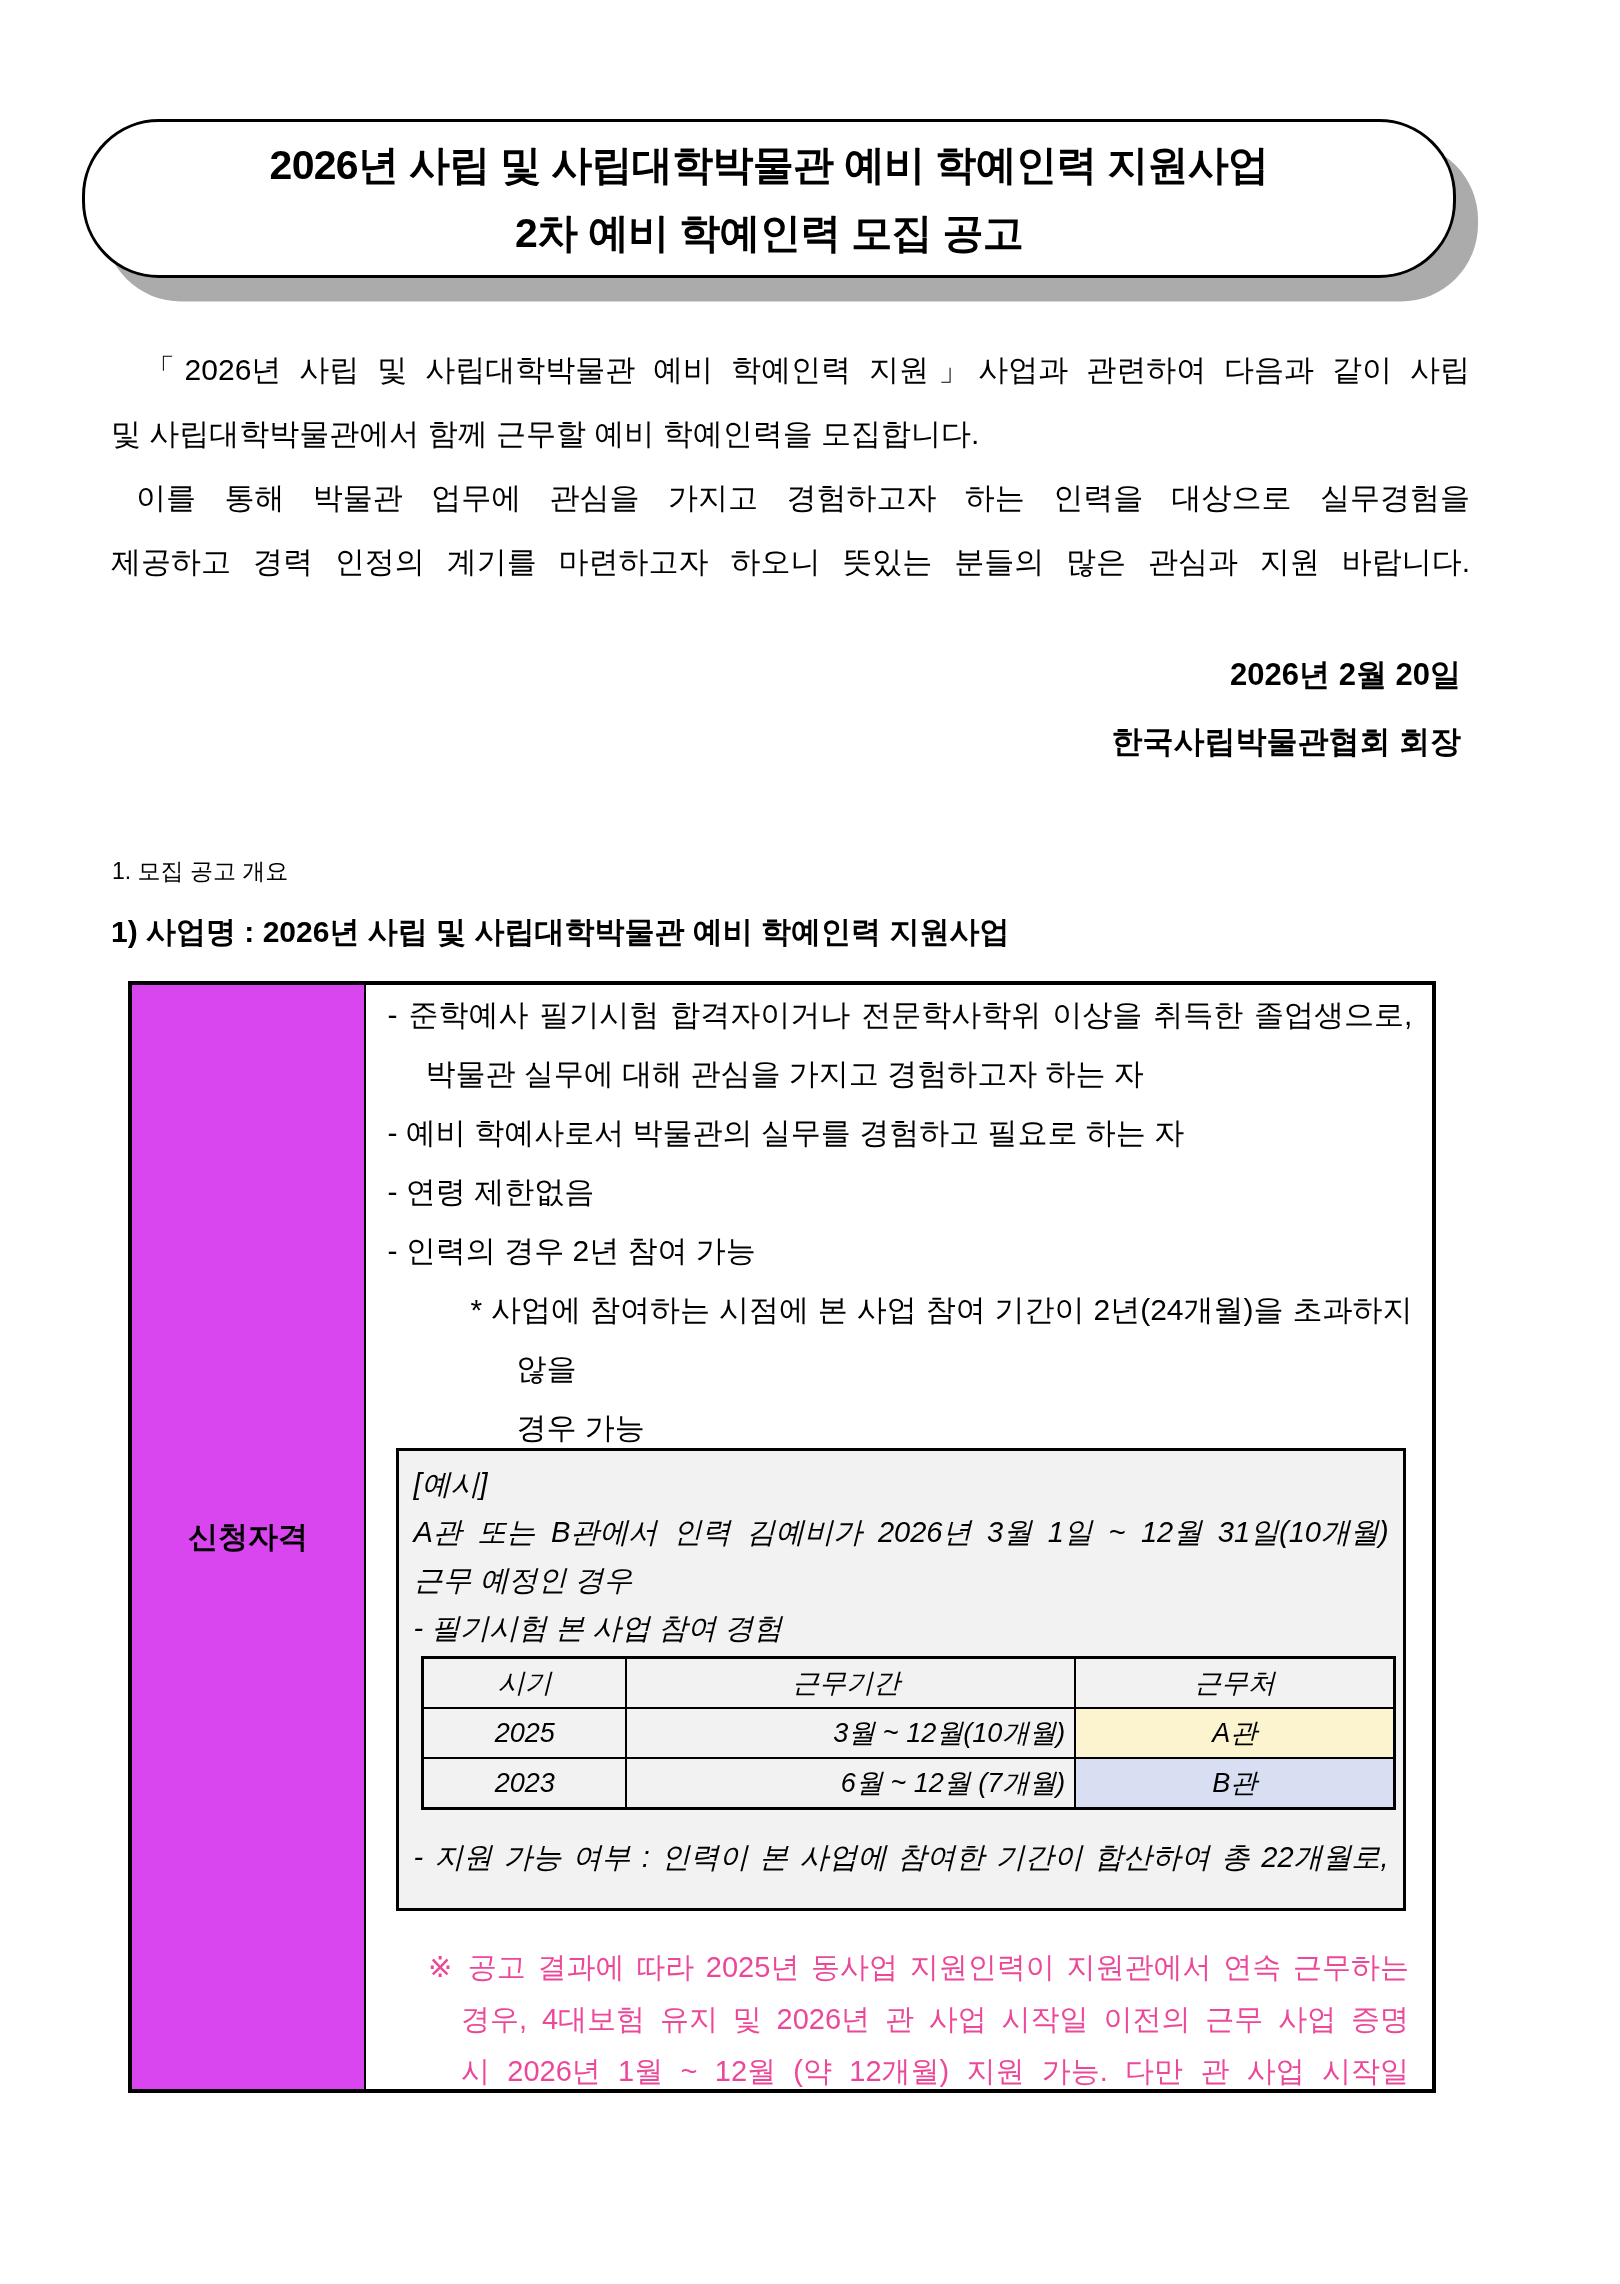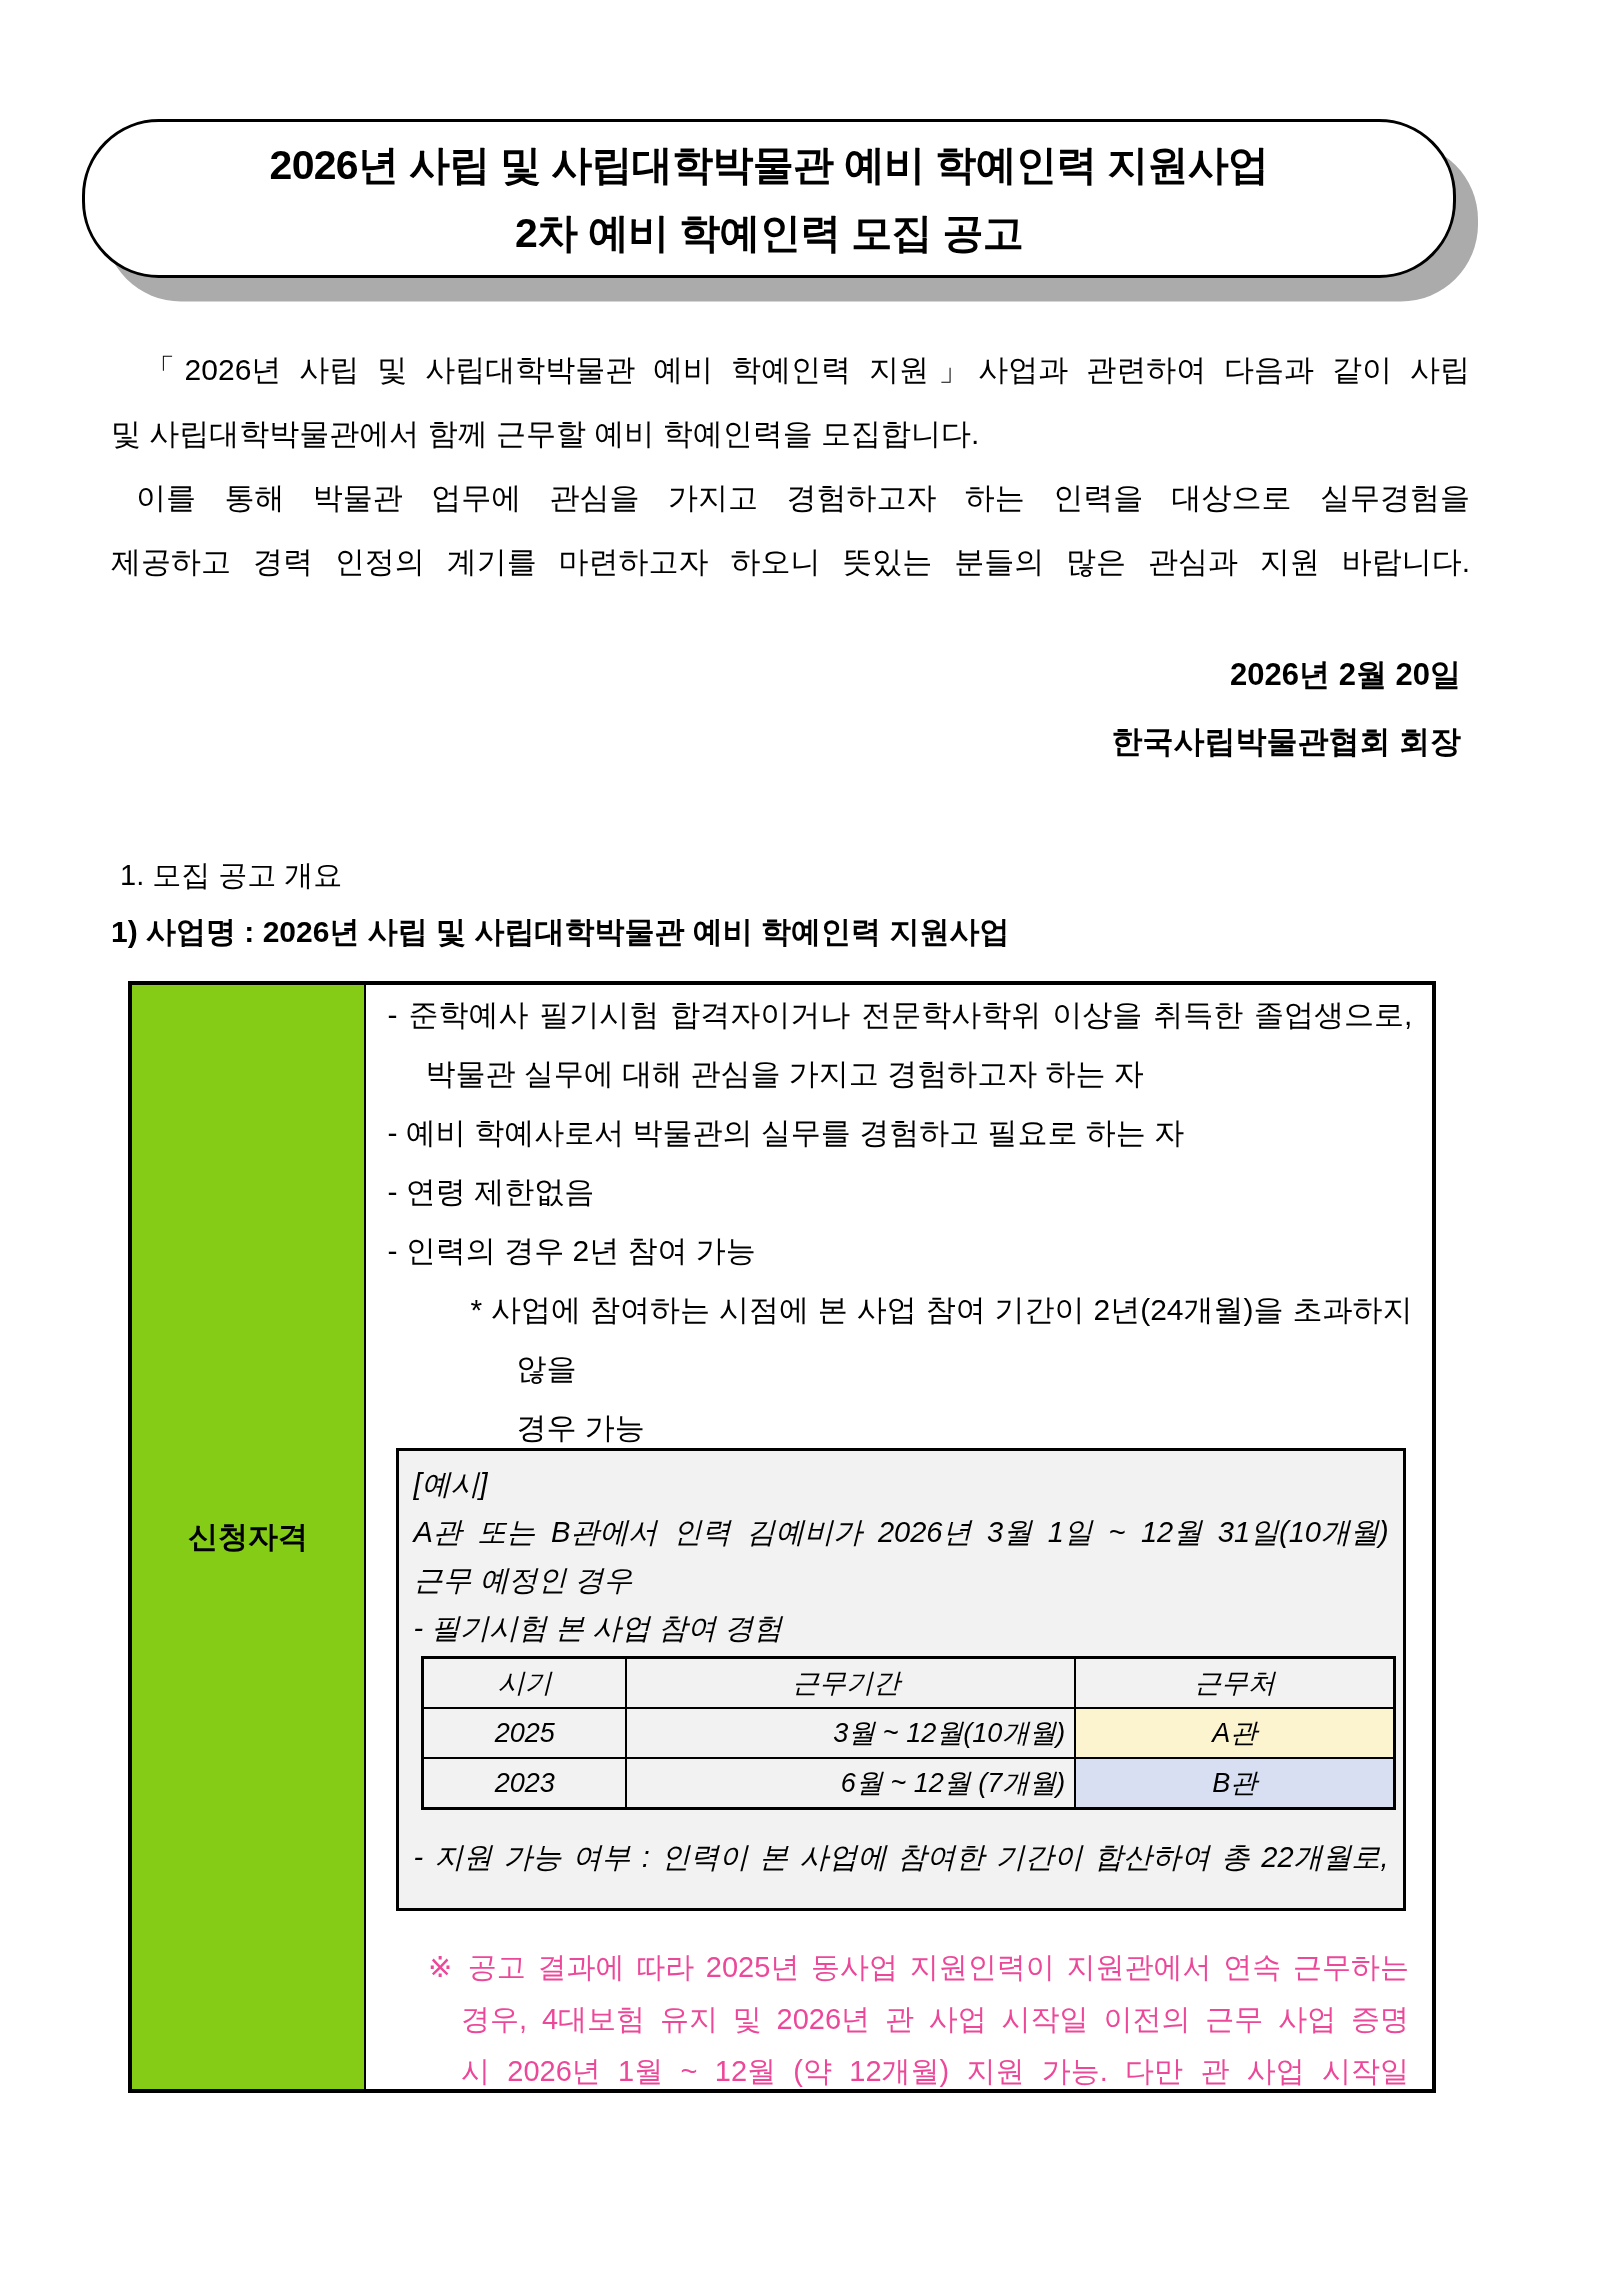--- a/index.html
+++ b/index.html
@@ -18,27 +18,27 @@
   .jl{text-align:justify;text-align-last:justify;}
   .ind52{text-indent:34px;}
   .ind38{text-indent:25px;}
 
   
   .sig{position:absolute;left:111px;width:1350px;text-align:right;font-size:31px;font-weight:700;line-height:43px;white-space:nowrap;}
   .sig-date{top:653px;}
   .sig-org{top:720px;}
 
   
-  .sec-heading{position:absolute;left:120px;top:856px;font-size:29px;font-weight:500;white-space:nowrap;}
+  .sec-heading{position:absolute;left:112px;top:856px;font-size:23px;font-weight:500;white-space:nowrap;}
   .sec-subheading{position:absolute;left:111px;top:912px;font-size:30px;font-weight:700;white-space:nowrap;}
 
   
   .qual-table{position:absolute;left:128px;top:981px;width:1308px;height:1112px;
               border:4.6px solid #000;box-sizing:border-box;display:flex;background:#fff;}
-  .qual-col1{width:232px;flex:0 0 232px;background:#84cc16;border-right:2.6px solid #000;
+  .qual-col1{width:232px;flex:0 0 232px;background:#d946ef;border-right:2.6px solid #000;
              display:flex;align-items:center;justify-content:center;
              font-size:30px;font-weight:700;}
   .qual-col2{flex:1;position:relative;background:#fff;overflow:hidden;}
 
   .bullets{position:absolute;left:21.5px;right:19.6px;top:0;font-size:30px;font-weight:500;line-height:59px;}
   .b-hang{padding-left:38px;text-indent:-38px;}
   .b-cont{padding-left:38px;}
   .sub-hang{padding-left:129px;text-indent:-46px;}
   .sub-hang2{padding-left:129px;text-indent:-51px;}
   .sub-cont{padding-left:129px;}

